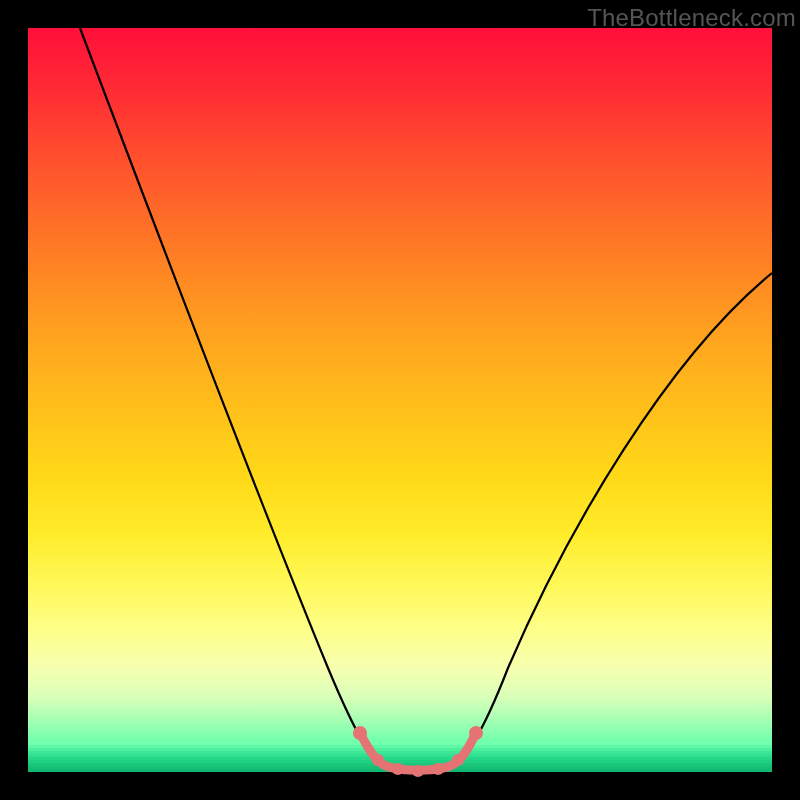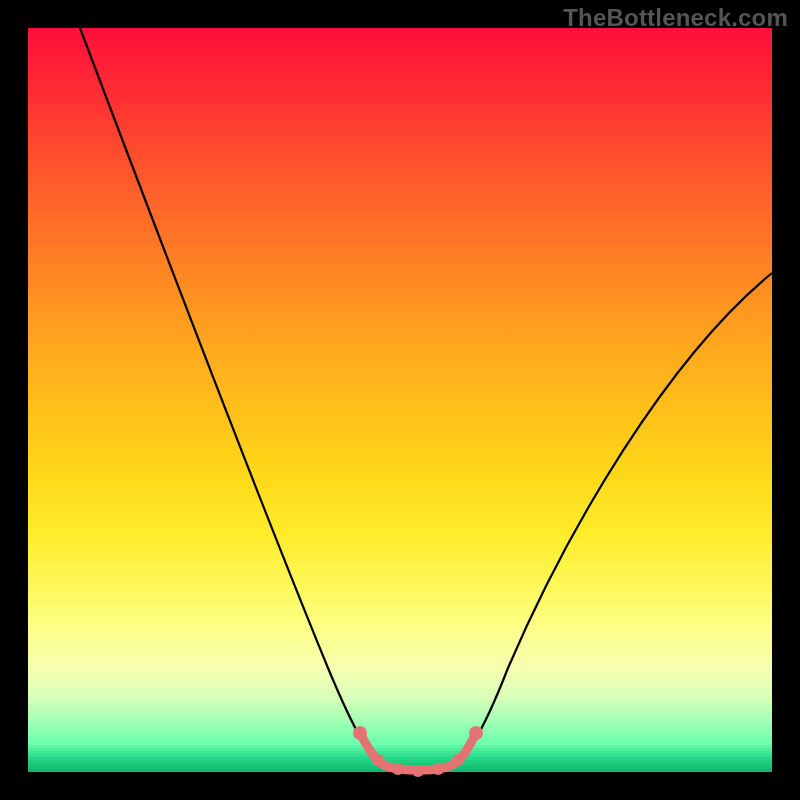--- a/index.html
+++ b/index.html
@@ -13,24 +13,24 @@
   }
   .frame {
     position: relative;
     width: 800px;
     height: 800px;
     background: #000;
   }
   .watermark {
     position: absolute;
     top: 4px;
-    right: 12px;
+    right: 4px;
     color: #555555;
     font-size: 24px;
-    font-weight: bold;
+    font-weight: normal;
     letter-spacing: 0.2px;
     z-index: 10;
   }
   .plot-area {
     position: absolute;
     left: 28px;
     top: 28px;
     width: 744px;
     height: 744px;
   }

